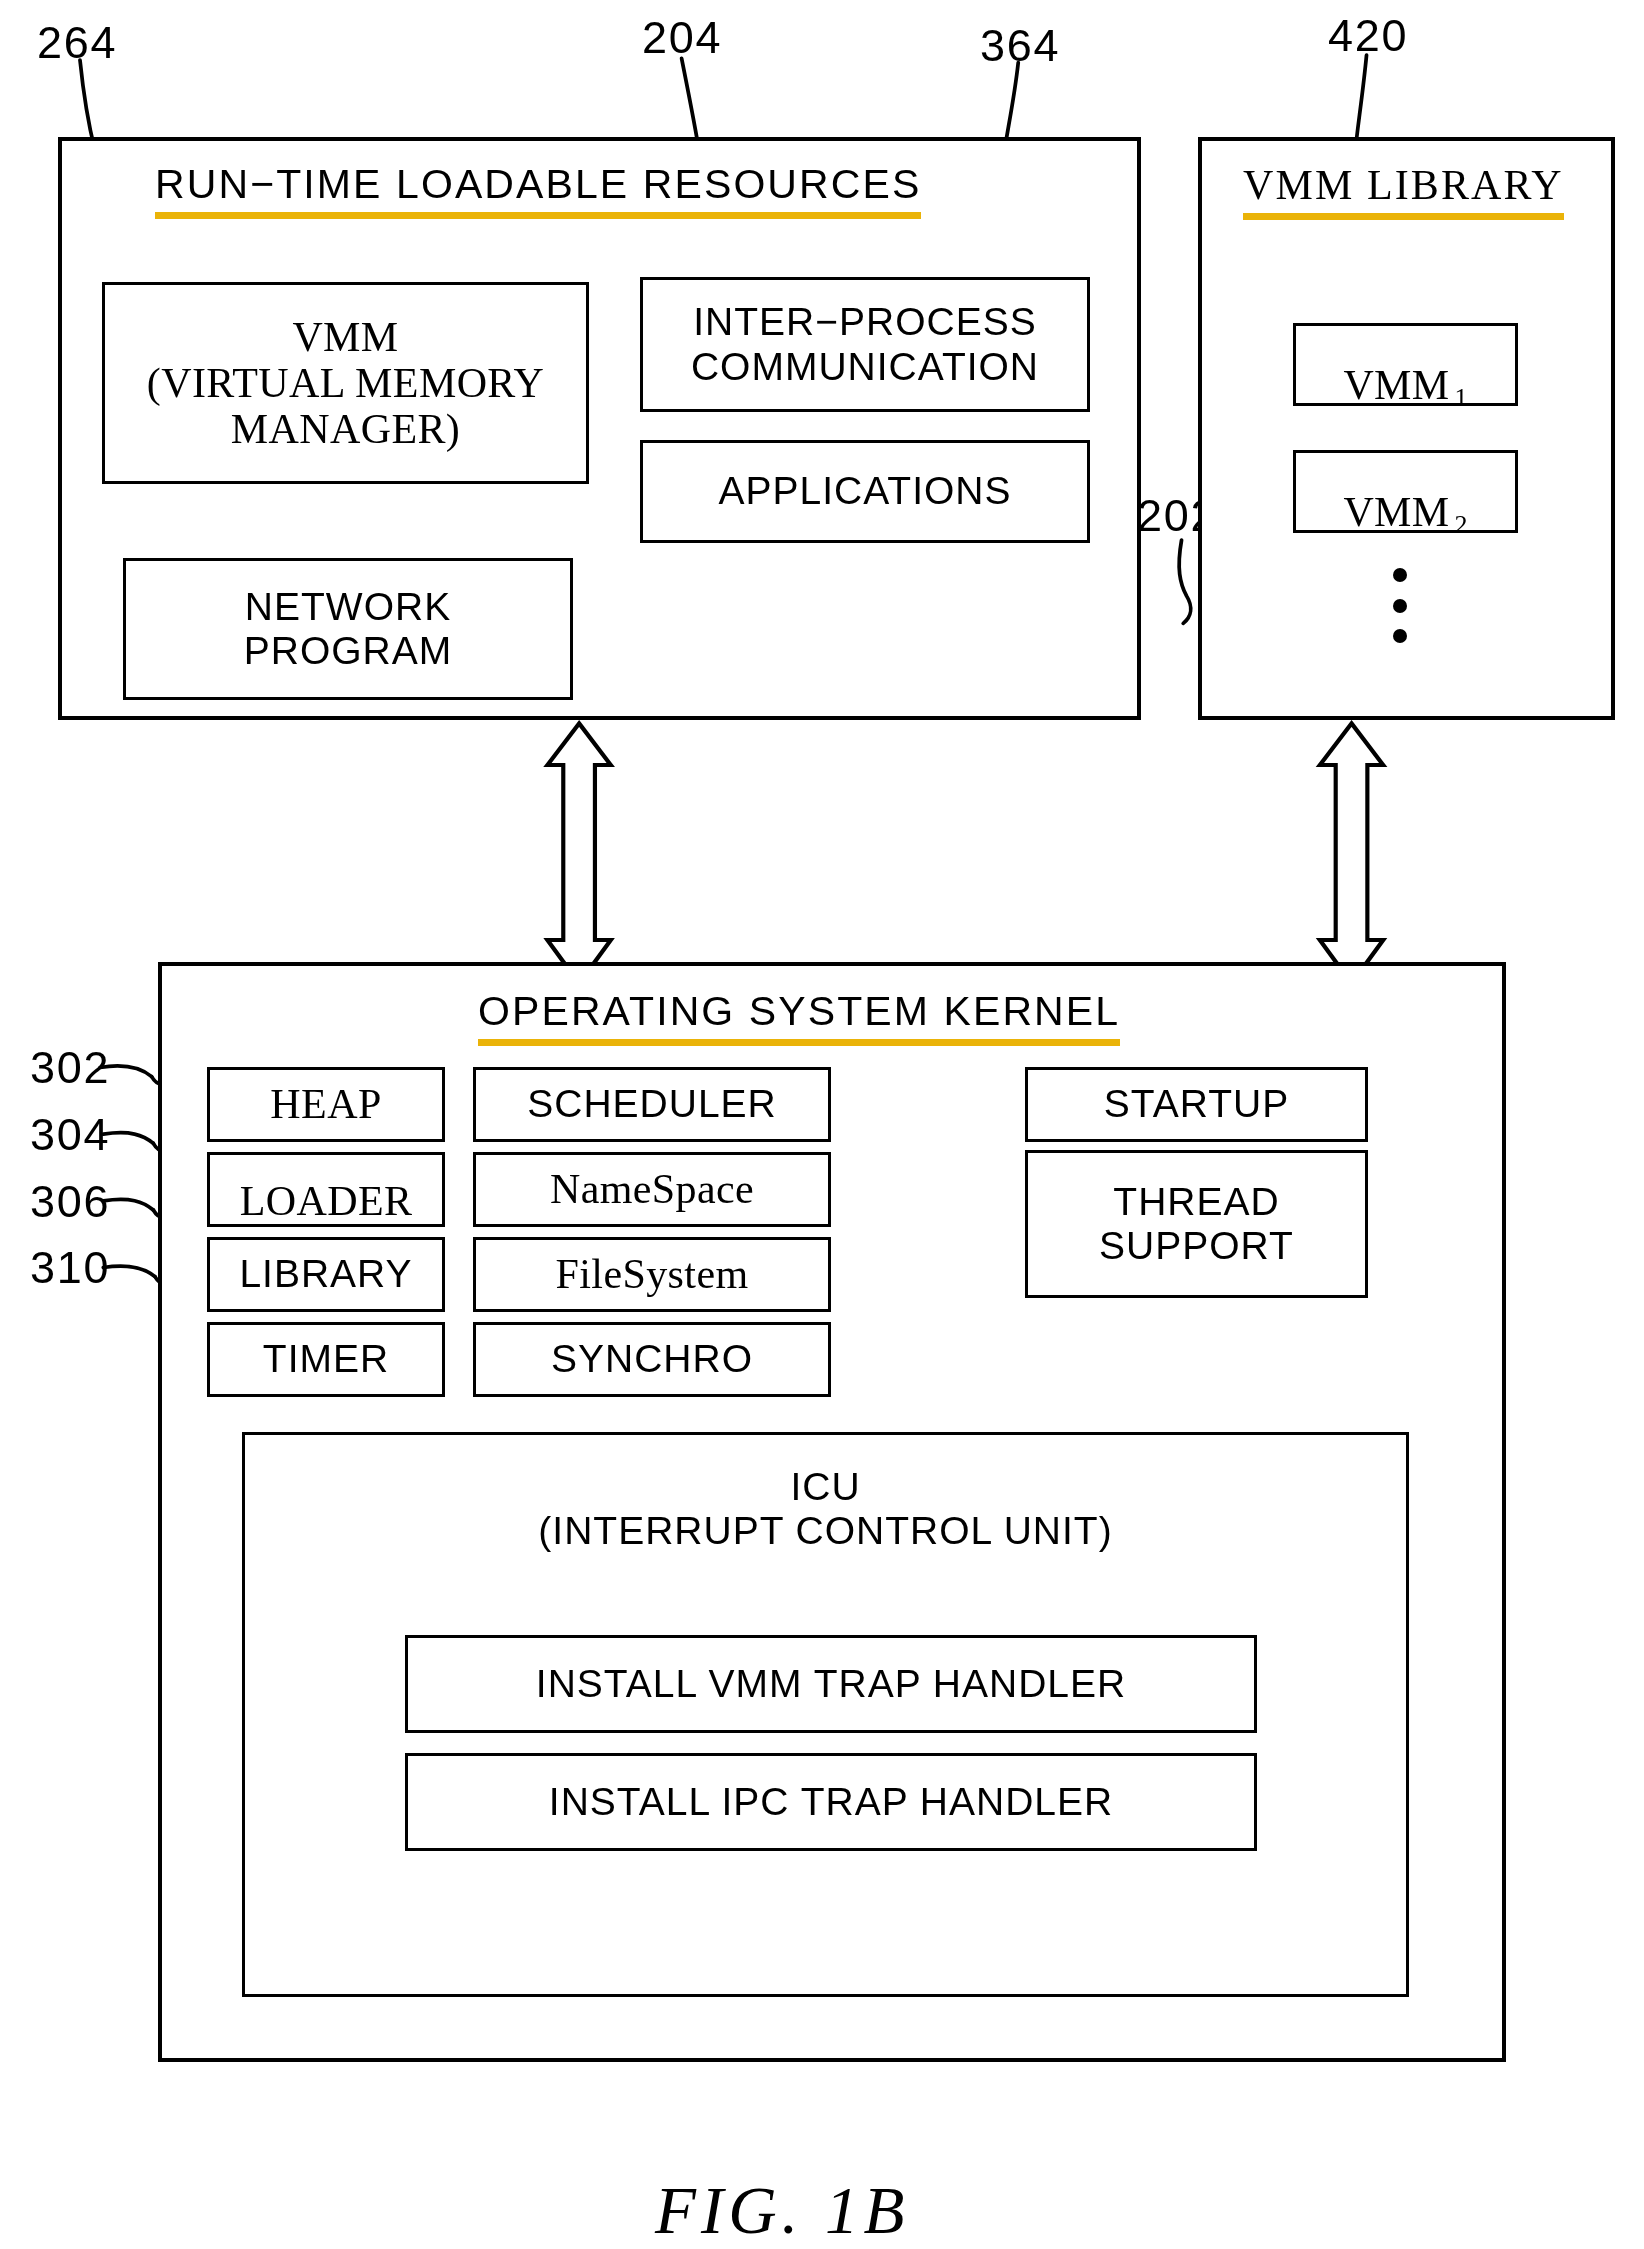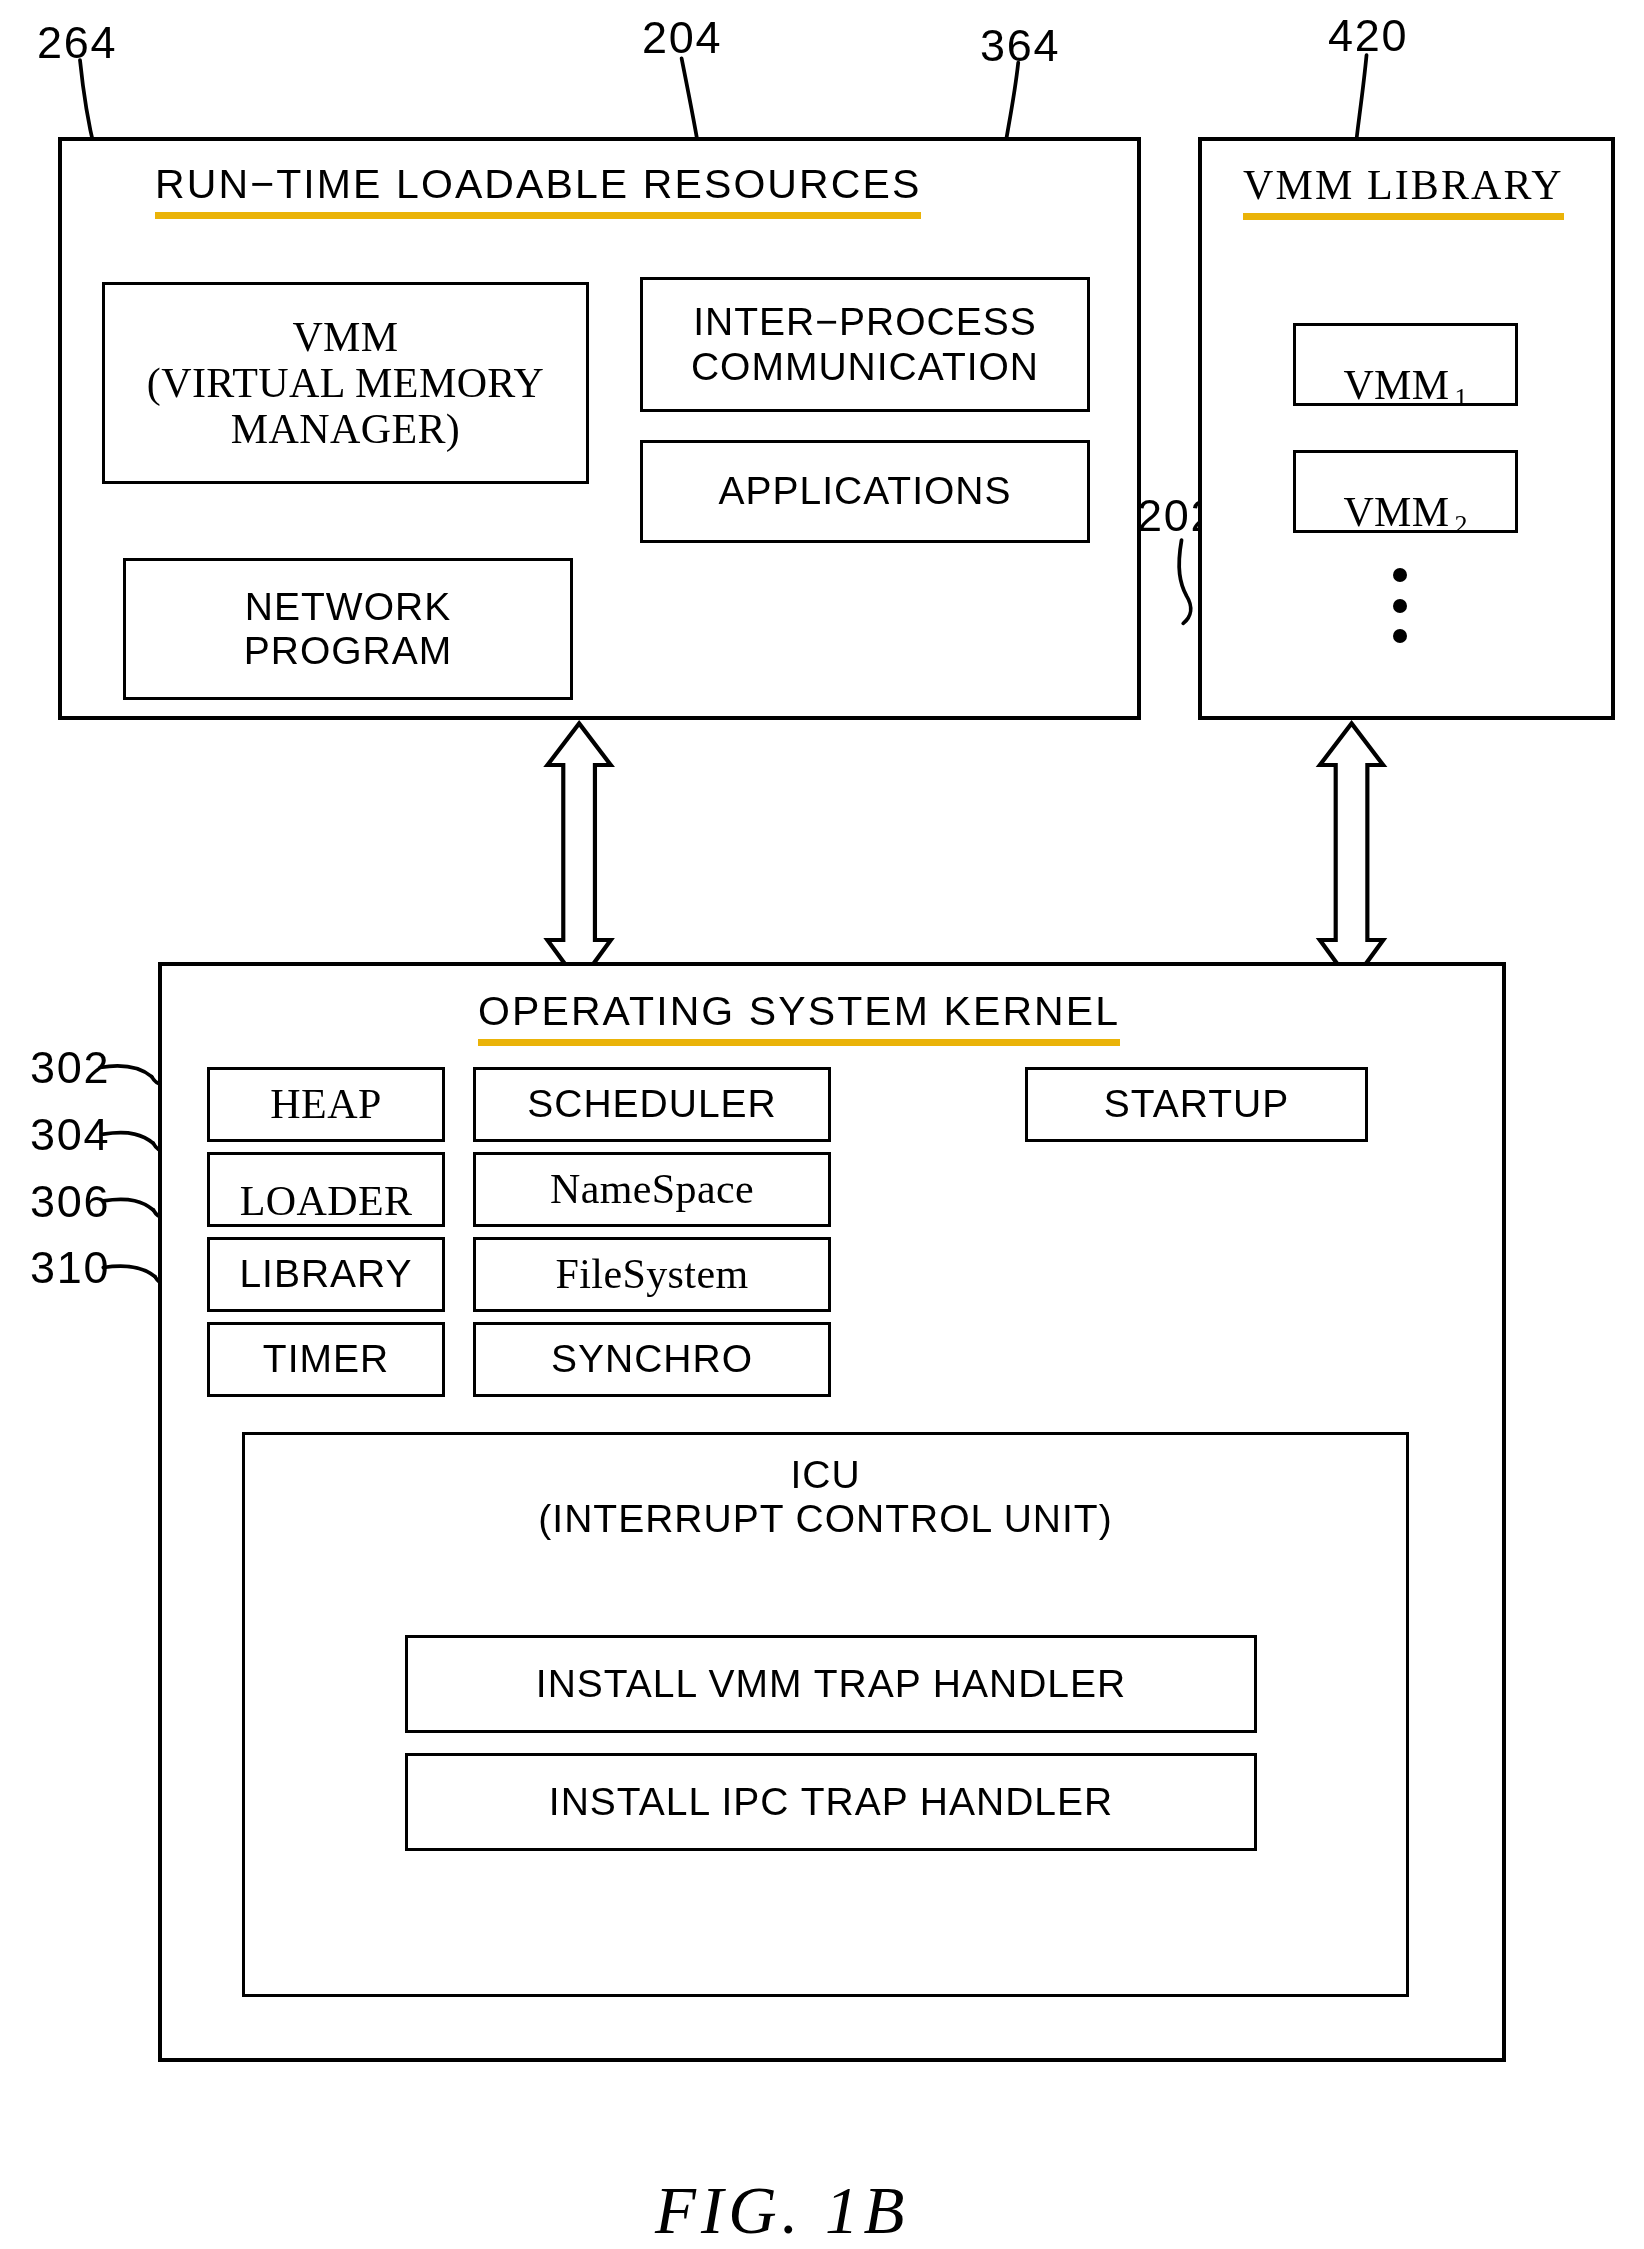--- a/index.html
+++ b/index.html
@@ -316,23 +316,27 @@
   <div class="box inner" style="left:473px; top:1237px; width:358px; height:75px;">
     <div class="lbl-serif">FileSystem</div>
   </div>
   <div class="box inner" style="left:473px; top:1322px; width:358px; height:75px;">
     <div class="lbl-sans">SYNCHRO</div>
   </div>
 
   <div class="box inner" style="left:1025px; top:1067px; width:343px; height:75px;">
     <div class="lbl-sans">STARTUP</div>
   </div>
+  <div class="box inner" style="left:1025px; top:1150px; width:343px; height:148px;">
+    <div class="lbl-sans">THREAD
+SUPPORT</div>
+  </div>
 
   <div class="box inner" style="left:242px; top:1432px; width:1167px; height:565px; display:block;">
-    <div class="lbl-sans" style="text-align:center; padding-top:18px;">ICU
+    <div class="lbl-sans" style="text-align:center; padding-top:30px;">ICU
 (INTERRUPT  CONTROL  UNIT)</div>
   </div>
 
   <div class="box inner" style="left:405px; top:1635px; width:852px; height:98px;">
     <div class="lbl-sans">INSTALL  VMM  TRAP  HANDLER</div>
   </div>
 
   <div class="box inner" style="left:405px; top:1753px; width:852px; height:98px;">
     <div class="lbl-sans">INSTALL  IPC  TRAP  HANDLER</div>
   </div>

